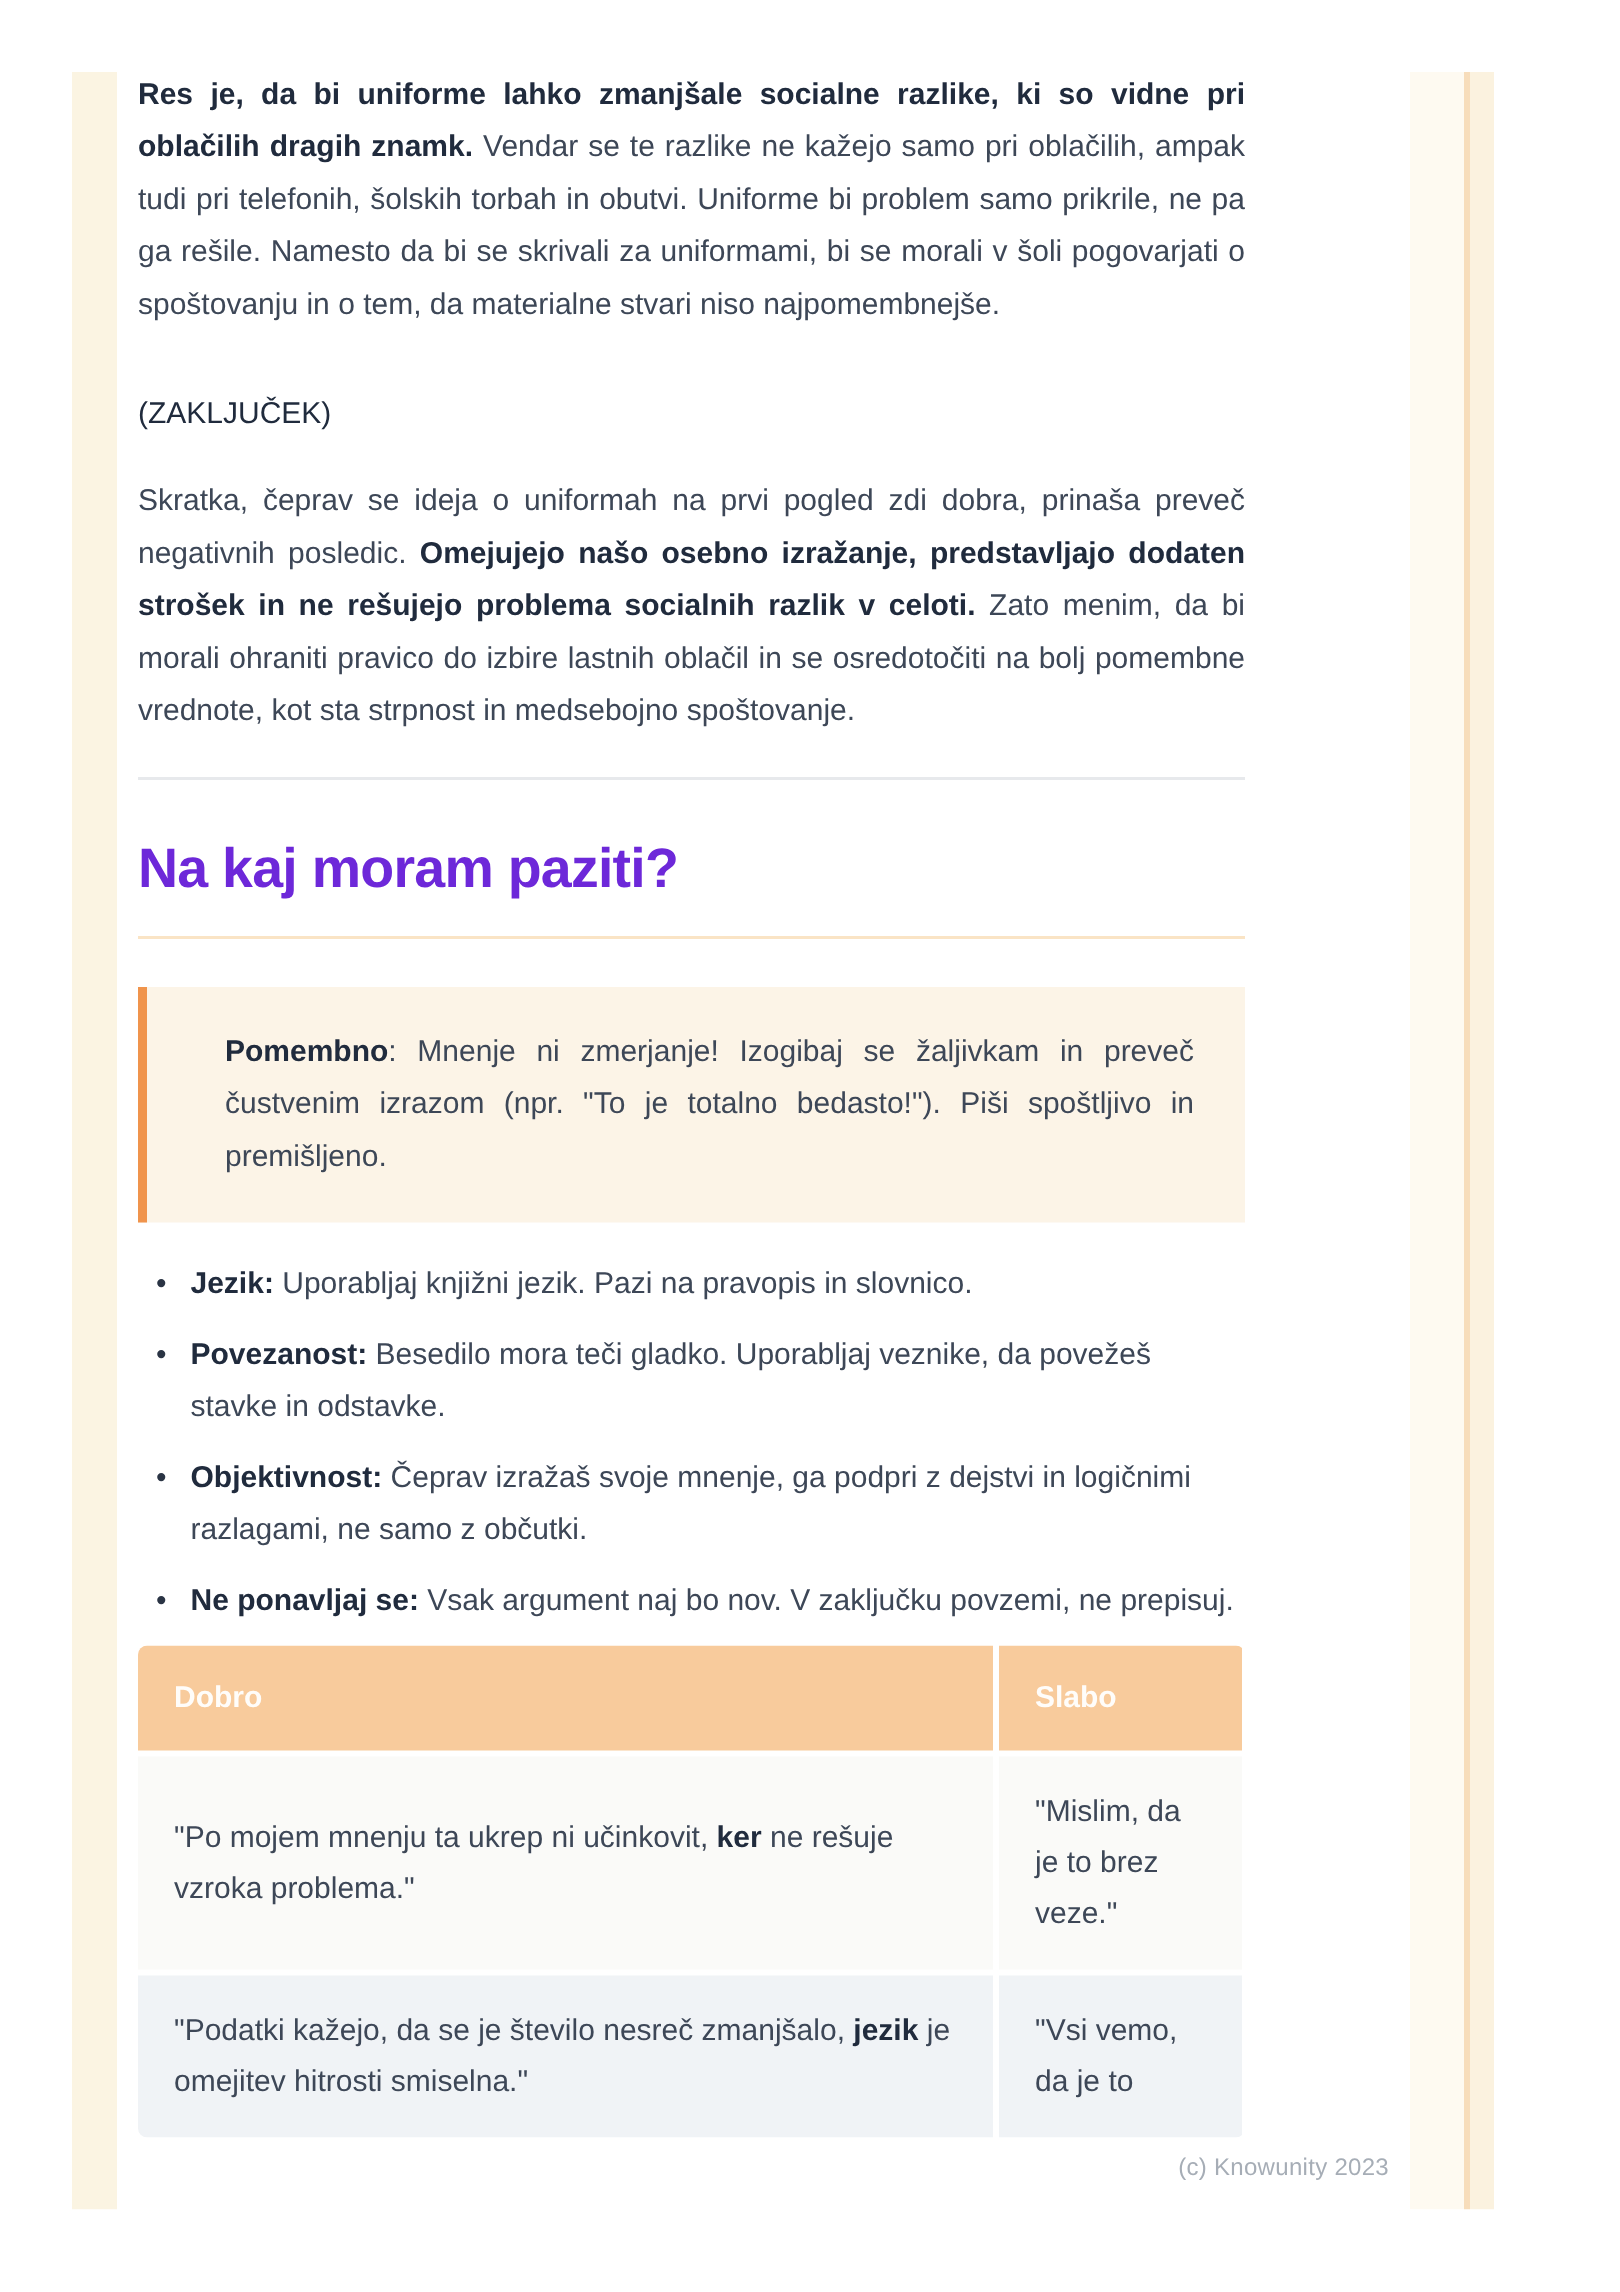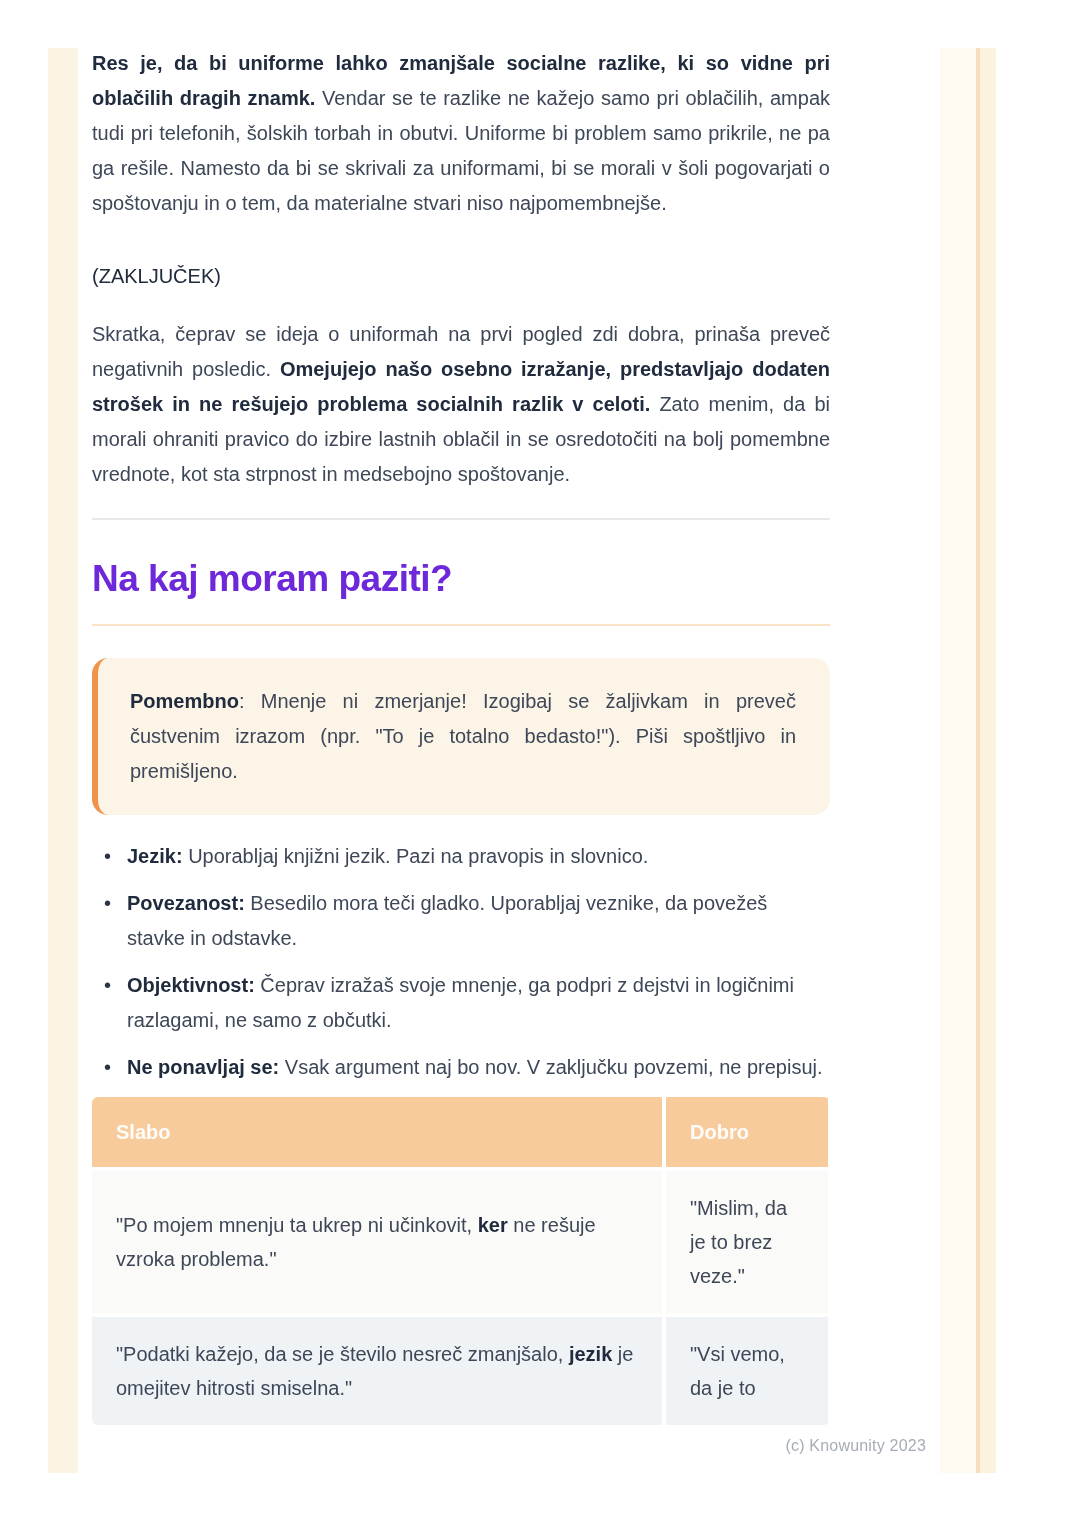--- a/index.html
+++ b/index.html
@@ -22,21 +22,21 @@
 
   .mini-heading { margin-top:42px; font-size:20px; line-height:26px; font-weight:400; color:#202b3d; }
   .par-2 { margin-top:28px; }
 
   .divider-gray  { margin-top:26px; height:2px; background:#e7e9ec; }
   .section-heading { margin-top:36px; font-size:37px; line-height:46px; font-weight:700;
                      letter-spacing:-0.5px; color:#6d28d9; }
   .divider-peach { margin-top:22px; height:2px; background:#fae4c5; }
 
   .callout { margin-top:32px; background:#fcf4e7; border-left:6px solid #f0944c;
-             border-radius:16px; padding:26px 34px 26px 32px; }
+             border-radius:0; padding:26px 34px 26px 52px; }
   .callout p { font-size:20px; line-height:35px; text-align:justify; color:#3d4757; }
 
   ul.tips { margin-top:24px; list-style:none; }
   ul.tips li { position:relative; padding-left:35px; margin-bottom:12px;
                font-size:20px; line-height:35px; color:#3d4757; }
   ul.tips li .dot { position:absolute; left:12px; top:0; color:#2a3444; font-size:20px; }
 
   .tbl-wrap { margin-top:12px; border-radius:6px; overflow:hidden; }
   .tbl { display:grid; grid-template-columns:570px 162px; gap:4px; background:#ffffff; }
   .tbl .th { background:#f8cb9c; color:#fffdfa; font-size:20px; font-weight:700;
@@ -79,22 +79,22 @@
 
     <ul class="tips">
       <li><span class="dot">•</span><span><b>Jezik:</b><span> Uporabljaj knjižni jezik. Pazi na pravopis in slovnico.</span></span></li>
       <li><span class="dot">•</span><span><b>Povezanost:</b><span> Besedilo mora teči gladko. Uporabljaj veznike, da povežeš stavke in odstavke.</span></span></li>
       <li><span class="dot">•</span><span><b>Objektivnost:</b><span> Čeprav izražaš svoje mnenje, ga podpri z dejstvi in logičnimi razlagami, ne samo z občutki.</span></span></li>
       <li><span class="dot">•</span><span><b>Ne ponavljaj se:</b><span> Vsak argument naj bo nov. V zaključku povzemi, ne prepisuj.</span></span></li>
     </ul>
 
     <div class="tbl-wrap">
       <div class="tbl">
+        <div class="th">Dobro</div>
         <div class="th">Slabo</div>
-        <div class="th">Dobro</div>
 
         <div class="td row1">
             <span><span>"Po mojem mnenju ta ukrep ni učinkovit, </span><b>ker</b><span> ne rešuje vzroka problema."</span></span>
           </div>
         <div class="td row1">
             <span>"Mislim, da je to brez veze."</span>
           </div>
 
         <div class="td row2">
             <span><span>"Podatki kažejo, da se je število nesreč zmanjšalo, </span><b>jezik</b><span> je omejitev hitrosti smiselna."</span></span>

